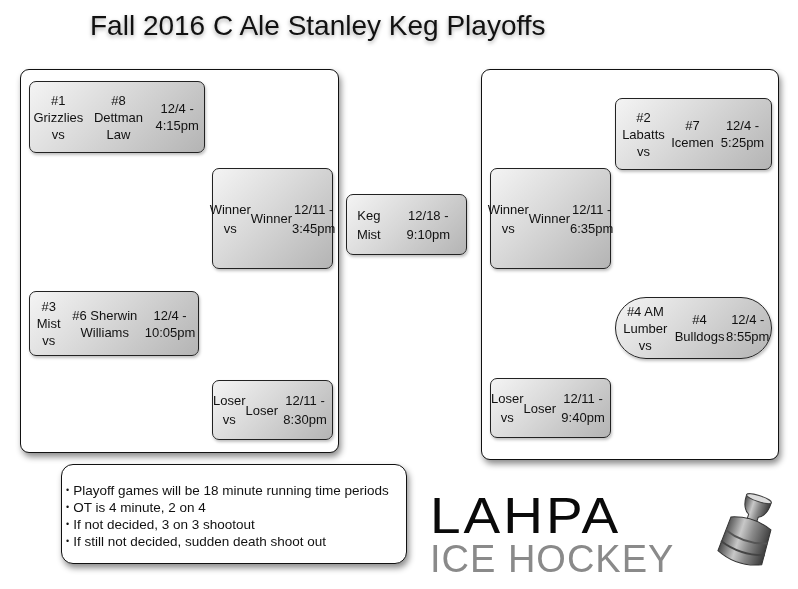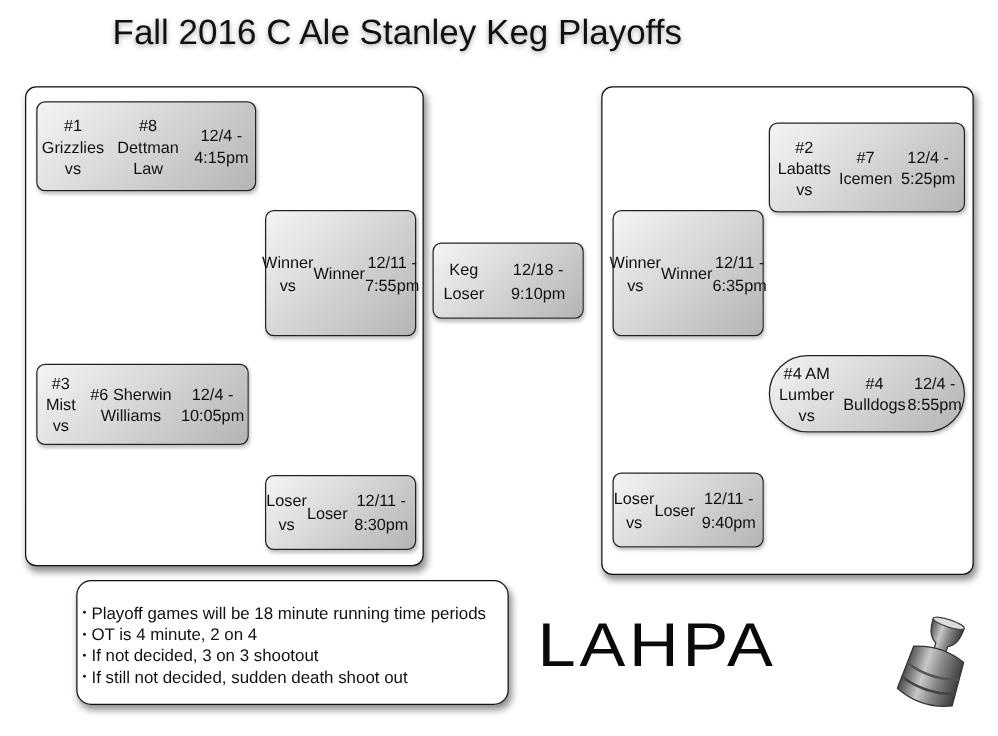--- a/index.html
+++ b/index.html
@@ -47,55 +47,55 @@
 
 <div class="game" style="left:29px;top:81px;width:174px;height:70px;">
   <div class="l">#1 Grizzlies vs</div>
   <div class="l">#8 Dettman Law</div>
   <div class="l">12/4 - 4:15pm</div>
 </div>
 
 <div class="game big" style="left:212px;top:168px;width:119px;height:99px;">
   <div class="l">Winner vs</div>
   <div class="l">Winner</div>
-  <div class="l t">12/11 - 7:55pm</div>
+  <div class="l t">12/11 - 3:45pm</div>
 </div>
 
 <div class="game" style="left:29px;top:291px;width:168px;height:63px;">
   <div class="l">#3 Mist vs</div>
   <div class="l">#6 Sherwin Williams</div>
   <div class="l">12/4 - 10:05pm</div>
 </div>
 
 <div class="game big" style="left:212px;top:380px;width:119px;height:58px;">
   <div class="l">Loser vs</div>
   <div class="l">Loser</div>
   <div class="l t">12/11 - 8:30pm</div>
 </div>
 
 <div class="game big" style="left:346px;top:194px;width:119px;height:59px;">
-  <div class="l">Keg Loser</div>
+  <div class="l">Keg Mist</div>
   <div class="l t">12/18 - 9:10pm</div>
 </div>
 
 <div class="panel" style="left:481px;top:69px;width:296px;height:389px;"></div>
 
 <div class="game" style="left:615px;top:98px;width:155px;height:70px;">
   <div class="l">#2 Labatts vs</div>
   <div class="l">#7 Icemen</div>
   <div class="l">12/4 - 5:25pm</div>
 </div>
 
 <div class="game big" style="left:490px;top:168px;width:119px;height:99px;">
   <div class="l">Winner vs</div>
   <div class="l">Winner</div>
   <div class="l t">12/11 - 6:35pm</div>
 </div>
 
-<div class="game" style="left:615px;top:284px;width:155px;height:60px;border-radius:31px;">
+<div class="game" style="left:615px;top:297px;width:155px;height:60px;border-radius:31px;">
   <div class="l">#4 AM Lumber vs</div>
   <div class="l">#4 Bulldogs</div>
   <div class="l">12/4 - 8:55pm</div>
 </div>
 
 <div class="game big" style="left:490px;top:378px;width:119px;height:58px;">
   <div class="l">Loser vs</div>
   <div class="l">Loser</div>
   <div class="l t">12/11 - 9:40pm</div>
 </div>
@@ -104,20 +104,21 @@
   <ul>
     <li>Playoff games will be 18 minute running time periods</li>
     <li>OT is 4 minute, 2 on 4</li>
     <li>If not decided, 3 on 3 shootout</li>
     <li>If still not decided, sudden death shoot out</li>
   </ul>
 </div>
 
 <div class="logo">
   <div class="logo-l1">LAHPA</div>
+  <div class="logo-l2">ICE HOCKEY</div>
 </div>
 
 <svg style="position:absolute;left:715px;top:492px;" width="60" height="82" viewBox="0 0 60 82">
   <defs>
     <linearGradient id="silv" x1="0" y1="0" x2="1" y2="0">
       <stop offset="0" stop-color="#4a4a4a"></stop>
       <stop offset="0.35" stop-color="#c8c8c8"></stop>
       <stop offset="0.6" stop-color="#8a8a8a"></stop>
       <stop offset="1" stop-color="#3a3a3a"></stop>
     </linearGradient>

